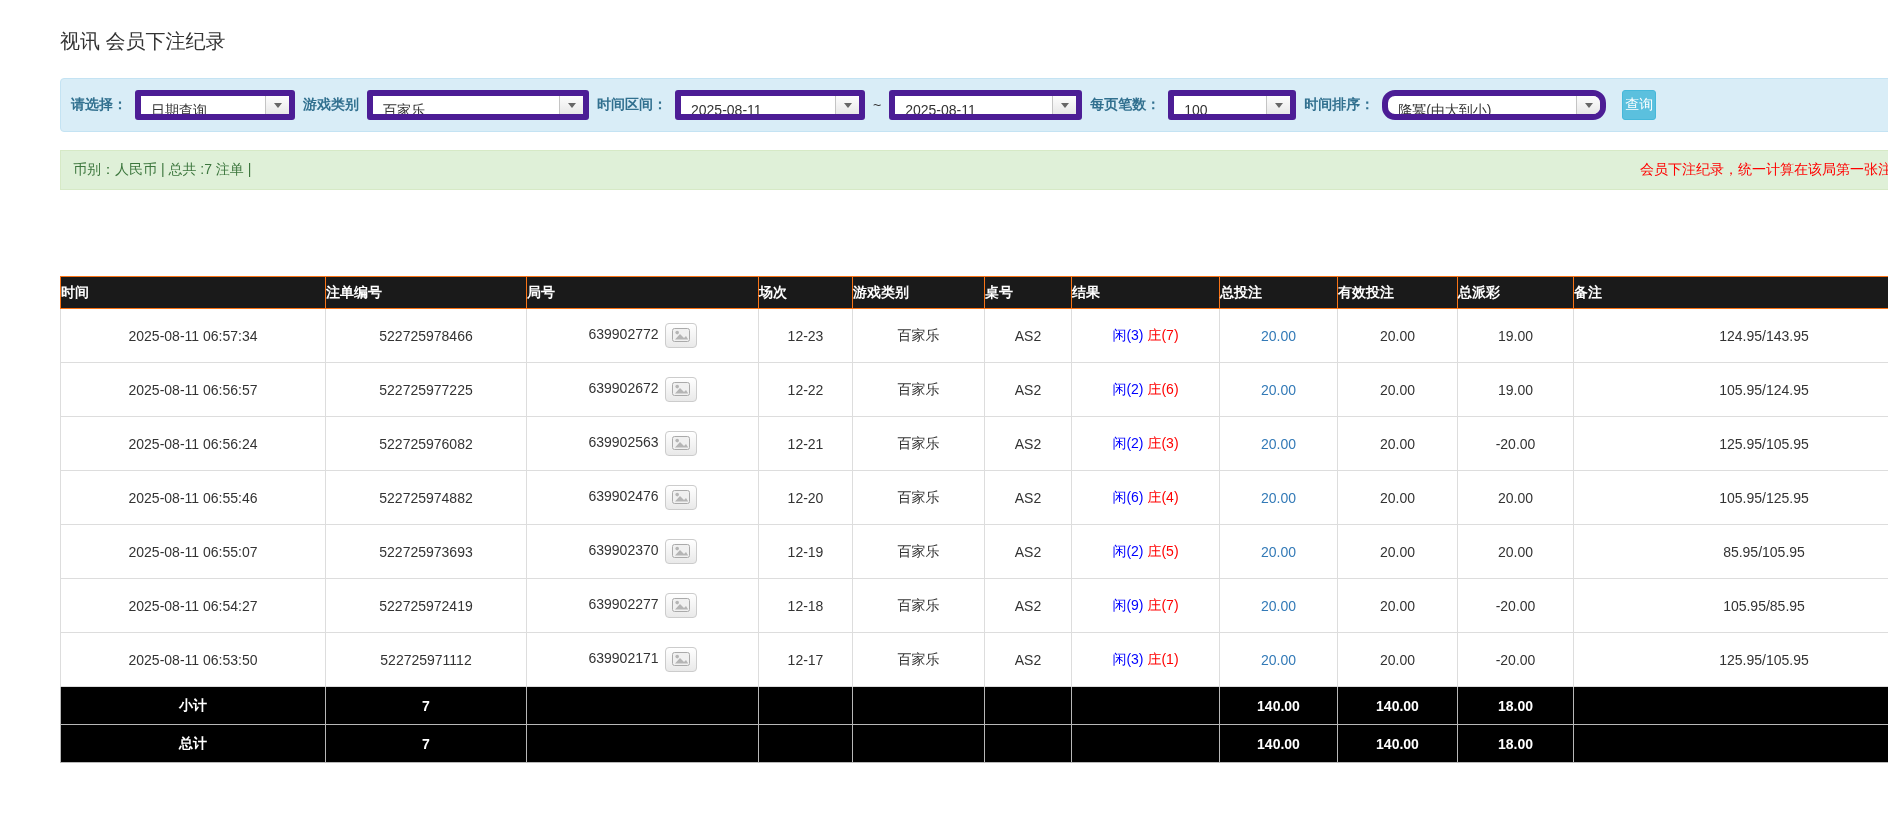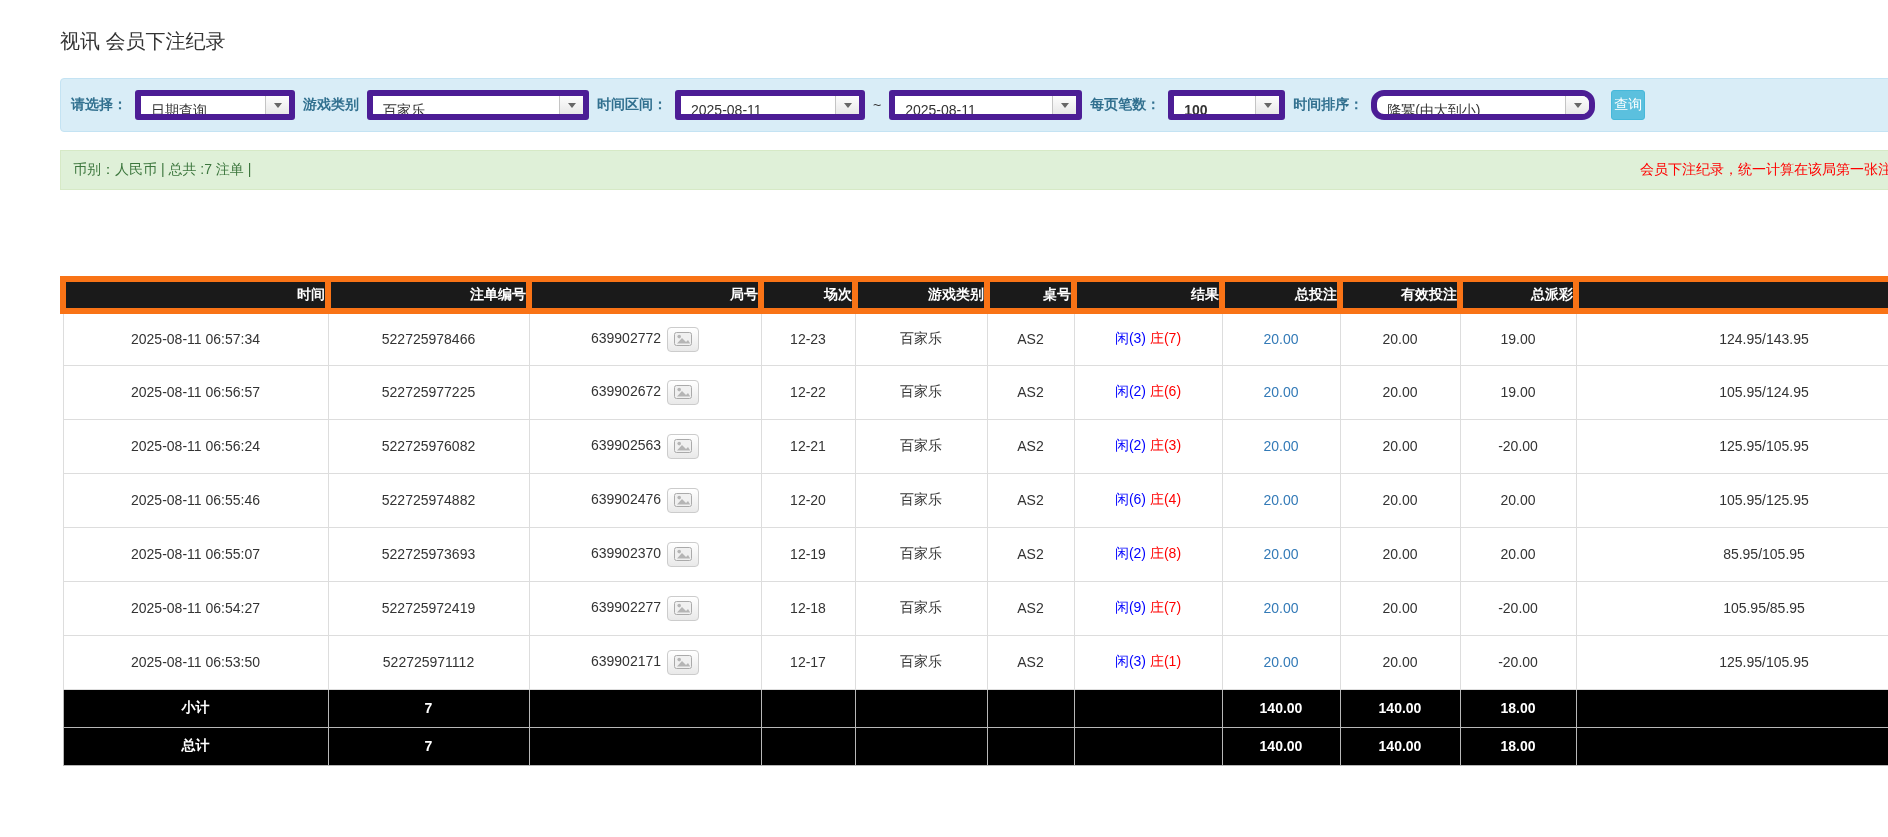--- a/index.html
+++ b/index.html
@@ -35,21 +35,21 @@
     width: 24px; border-left: 1px solid #c4c4c4;
     background: linear-gradient(#fdfdfd, #e8e8e8);
     display: flex; align-items: center; justify-content: center; flex: none;
   }
   .combo-arrow i {
     width: 0; height: 0; display: block;
     border-left: 4px solid transparent; border-right: 4px solid transparent;
     border-top: 5px solid #666;
   }
   .c1 { width: 160px; } .c2 { width: 222px; } .c3 { width: 190px; }
-  .c4 { width: 193px; } .c5 { width: 117px; font-weight: bold; } .c6 { width: 224px; border-radius: 13px; }
+  .c4 { width: 193px; } .c5 { width: 128px; } .c6 { width: 224px; border-radius: 13px; }
   .tilde { font-size: 14px; color: #333; }
   .search-btn {
     height: 30px; padding: 0 2px; margin-left: 8px;
     background: #5bc0de; border: 1px solid #46b8da; border-radius: 3px;
     color: #fff; font-size: 14px; cursor: pointer;
     font-family: inherit;
   }
 
   
   .summary-bar {
@@ -73,21 +73,21 @@
   }
 
   
   .bet-table {
     margin: 21px 0 0 12px; width: 1895px;
     border-collapse: collapse; table-layout: fixed;
     font-size: 14px;
   }
   .bet-table thead th {
     background: #1a1a1a; color: #fff; font-weight: bold;
-    height: 32px; border: 6px solid #f97316; text-align: right;
+    height: 32px; border: 1px solid #f97316; text-align: left;
   }
   .bet-table tbody td {
     height: 54px; background: #fff; color: #333;
     border: 1px solid #ddd; text-align: center; vertical-align: middle;
     overflow: hidden; white-space: nowrap;
   }
   .bet-table tfoot td {
     height: 38px; background: #000000; color: #fff; font-weight: bold;
     border: 1px solid #b8b8b8; text-align: center; vertical-align: middle;
   }
@@ -303,21 +303,21 @@
                   <rect x="0.5" y="0.5" width="17" height="13" rx="2" fill="#f0f0f0" stroke="#aaa"></rect>
                   <circle cx="5.2" cy="4.6" r="1.8" fill="#b5b5b5"></circle>
                   <path d="M3 11.5 L8 6 L12 10 L14 8 L16.2 11.5 Z" fill="#b5b5b5"></path>
                 </svg></span></button>
     </td>
     <td>12-19</td>
     <td>百家乐</td>
     <td>AS2</td>
     <td>
       <span class="result-player">闲(2)</span>
-      <span class="result-banker">庄(8)</span>
+      <span class="result-banker">庄(5)</span>
     </td>
     <td>
       <a class="bet-link">20.00</a>
     </td>
     <td>20.00</td>
     <td>20.00</td>
     <td>85.95/105.95</td>
   </tr>
         <tr>
     <td>2025-08-11 06:54:27</td>

